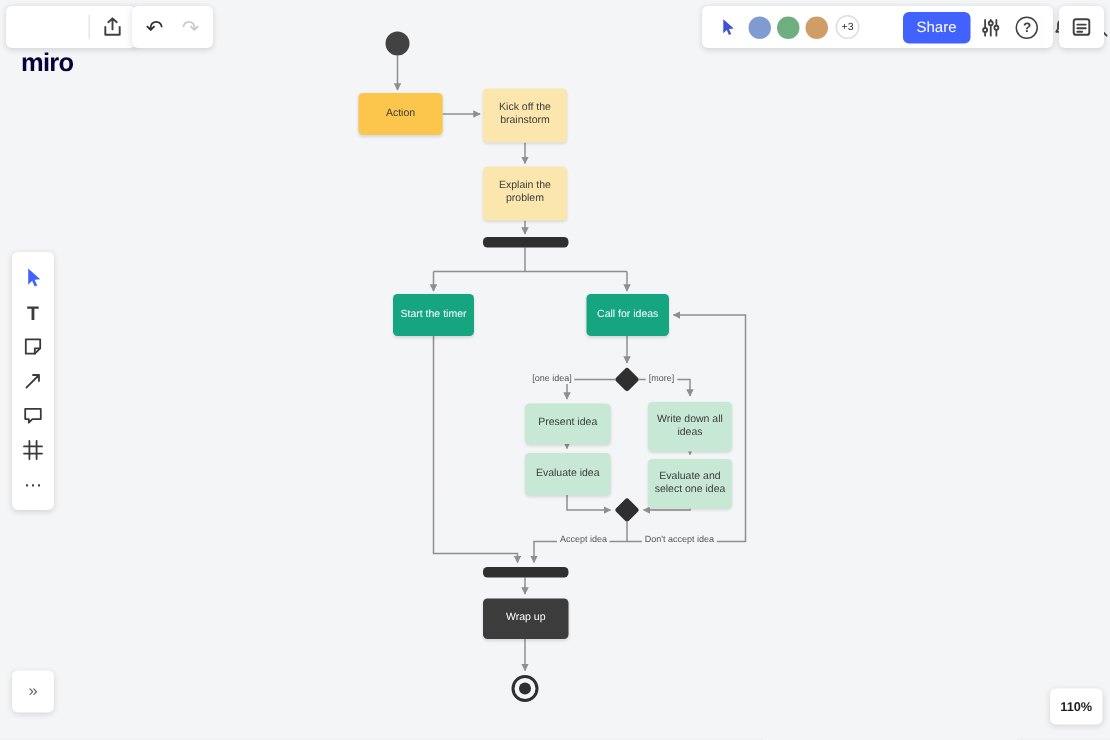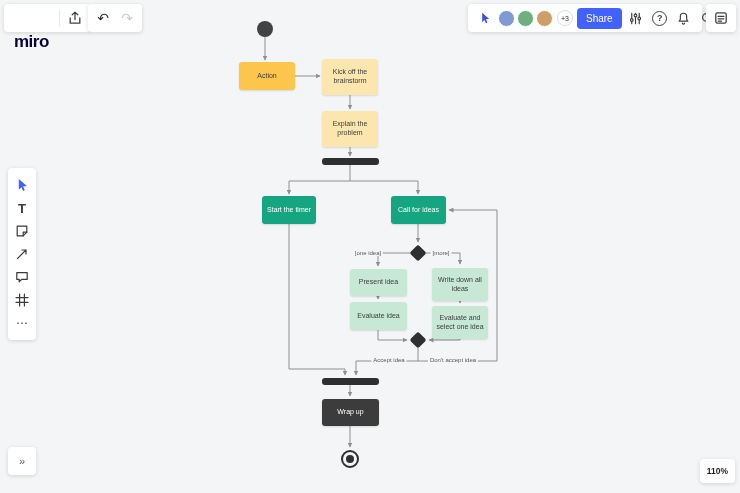--- a/index.html
+++ b/index.html
@@ -13,21 +13,21 @@
   .vdiv { width: 1px; height: 16px; background: #e5e5ea; }
   .iconbtn { width: 24px; height: 24px; display: flex; align-items: center; justify-content: center;
              border-radius: 4px; cursor: pointer; flex: none; }
   .iconbtn svg { stroke: #404040; stroke-width: 1.6; fill: none; stroke-linecap: round; stroke-linejoin: round; }
   .glyph { font-size: 14px; color: #2f2f2f; line-height: 1; }
   .glyph.disabled { color: #c9c9d1; }
   .avatar { width: 17px; height: 17px; border-radius: 50%; flex: none; border: 1px solid #fff; }
   .overflow-badge { width: 16px; height: 16px; border-radius: 50%; border: 1px solid #dddde4;
                     font-size: 7px; color: #333; display: flex; align-items: center; justify-content: center; flex: none; }
   .share-btn { background: #4262ff; color: #fff; font-size: 10px; font-weight: 500;
-               border-radius: 4px; padding: 5px 9px; border: none; cursor: pointer; flex: none; }
+               border-radius: 4px; padding: 5px 9px; border: none; cursor: pointer; flex: none; margin-left: 25px; }
   .help-circle { width: 15px; height: 15px; border-radius: 50%; border: 1.4px solid #404040;
                  font-size: 9px; font-weight: bold; color: #404040; display: flex; align-items: center; justify-content: center; }
 
   
   .toolcol { flex-direction: column; justify-content: center; padding: 6px 0; gap: 1px; width: 28px; }
   .tool { width: 22px; height: 22px; display: flex; align-items: center; justify-content: center; cursor: pointer; border-radius: 4px; }
   .tool svg { stroke: #3a3a3a; stroke-width: 1.5; fill: none; stroke-linecap: round; stroke-linejoin: round; }
   .tool .t-glyph { font-size: 13px; font-weight: bold; color: #3a3a3a; line-height: 1; }
   .tool .dots { font-size: 12px; color: #3a3a3a; line-height: 1; }
 

